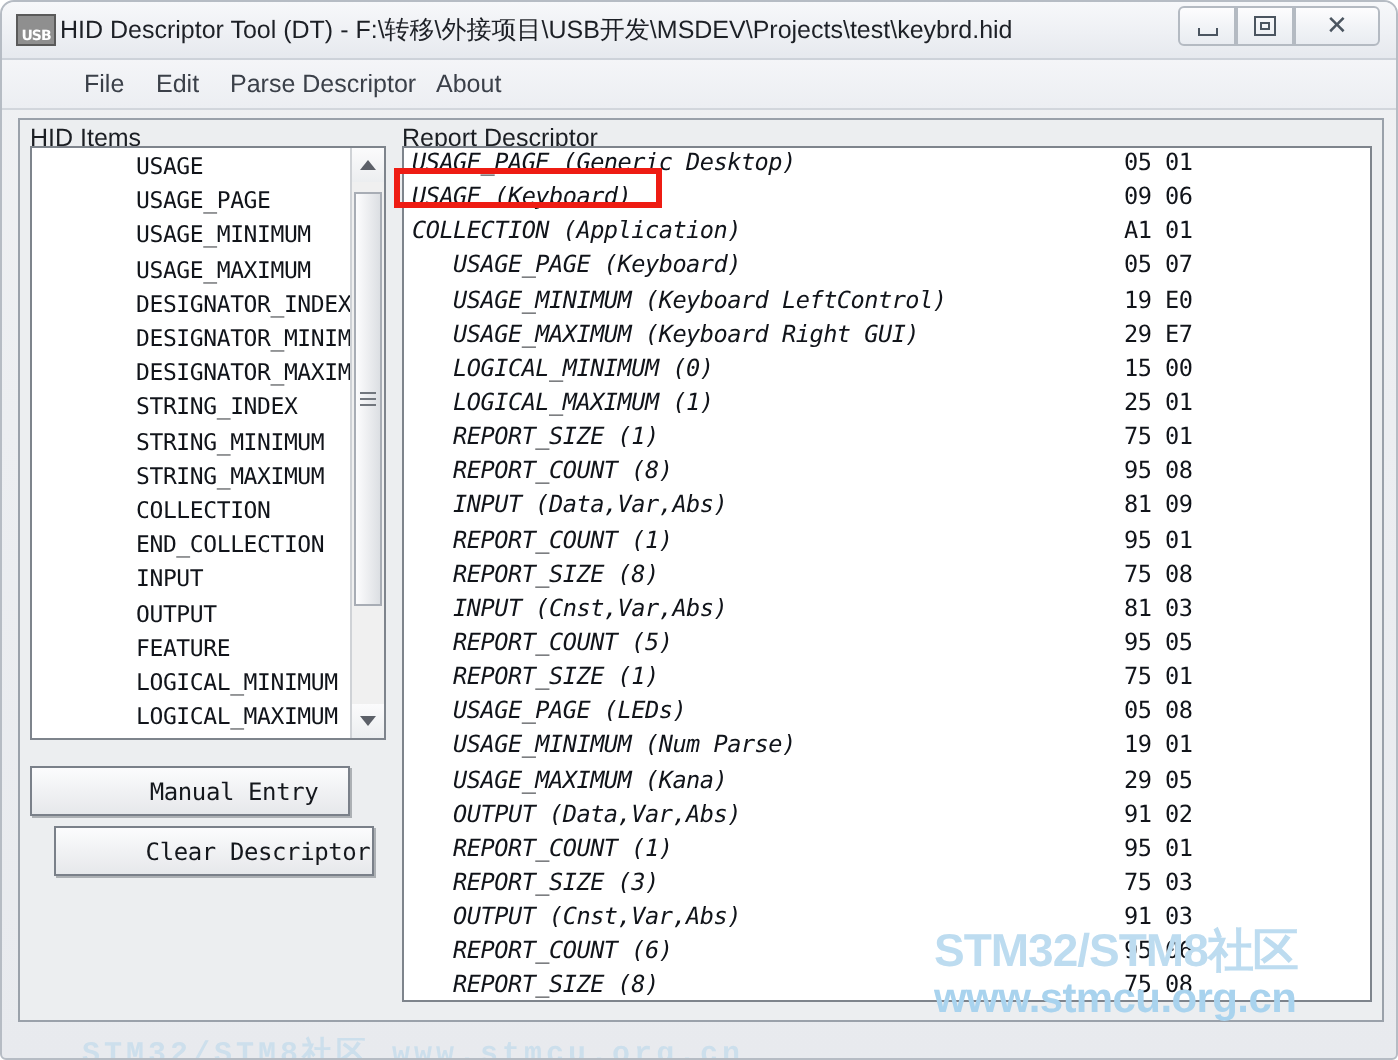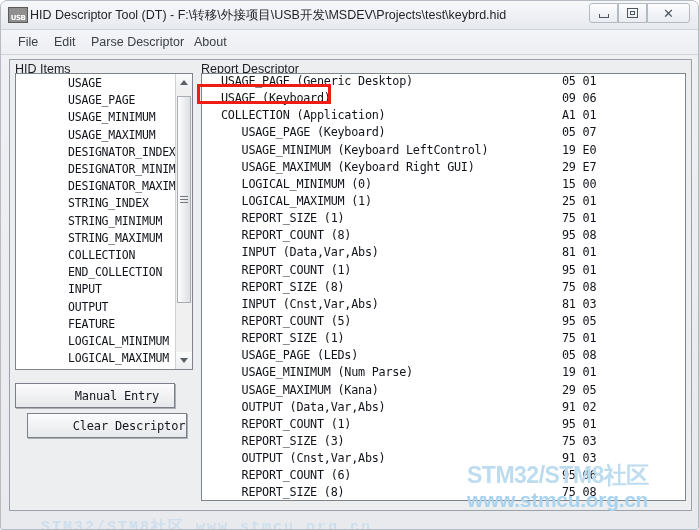--- a/index.html
+++ b/index.html
@@ -123,20 +123,21 @@
     box-sizing: border-box;
   }
   .menu-item {
     position: absolute;
     top: 4px;
     font-size: 12.5px;
     color: #3b4049;
     white-space: nowrap;
     padding: 1px 3px;
     line-height: 15px;
+    margin-left: 24px;
   }
 
   
   #client {
     position: absolute;
     left: 8px; top: 58px;
     width: 683px;
     height: 452px;
     background: #eceef0;
     border: 1px solid #9aa1aa;
@@ -276,23 +277,24 @@
     height: 17.15px;
     white-space: nowrap;
     font-family: "DejaVu Sans Mono", monospace;
     font-size: 11.8px;
     line-height: 17.15px;
     color: #11141a;
     letter-spacing: -0.25px;
   }
   .rd-text {
     position: absolute;
-    left: 17px;
+    left: 2px;
     top: 0;
     white-space: pre;
+    font-style: italic;
   }
   .rd-hex {
     position: absolute;
     left: 358px;
     top: 0;
     white-space: pre;
   }
 
   
   #annotation-rect {
@@ -458,21 +460,21 @@
         <div class="rd-row">
           <span class="rd-text">   REPORT_SIZE (1)</span>
           <span class="rd-hex">75 01</span>
         </div>
         <div class="rd-row">
           <span class="rd-text">   REPORT_COUNT (8)</span>
           <span class="rd-hex">95 08</span>
         </div>
         <div class="rd-row">
           <span class="rd-text">   INPUT (Data,Var,Abs)</span>
-          <span class="rd-hex">81 01</span>
+          <span class="rd-hex">81 09</span>
         </div>
         <div class="rd-row">
           <span class="rd-text">   REPORT_COUNT (1)</span>
           <span class="rd-hex">95 01</span>
         </div>
         <div class="rd-row">
           <span class="rd-text">   REPORT_SIZE (8)</span>
           <span class="rd-hex">75 08</span>
         </div>
         <div class="rd-row">

